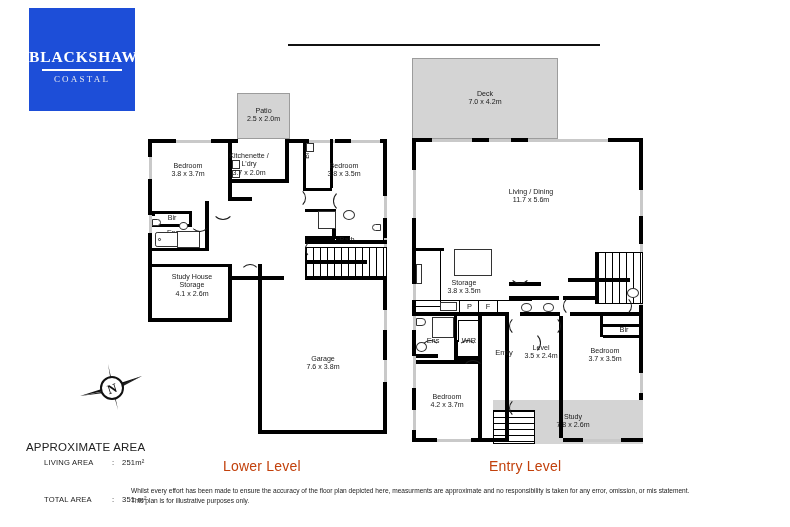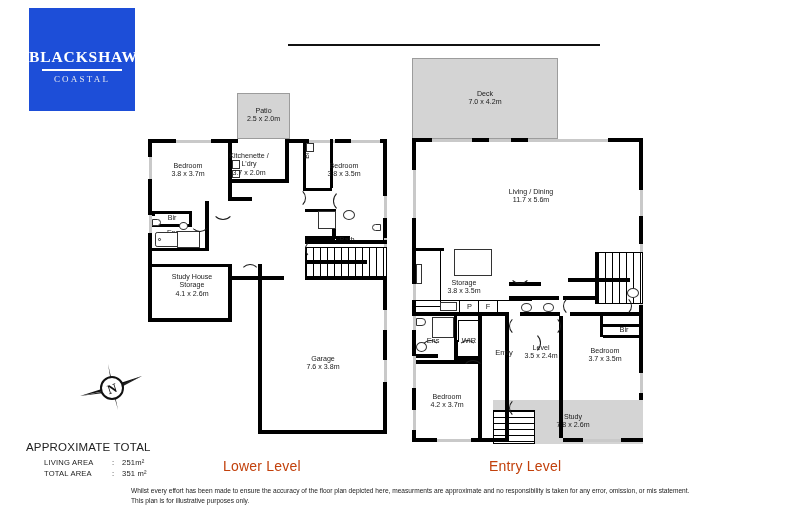--- a/index.html
+++ b/index.html
@@ -348,26 +348,26 @@
   <div id="compass">
     <svg width="70" height="60" viewBox="0 0 70 60">
       <polygon points="2,38 33,28 64,18 36,31" fill="#111"></polygon>
       <polygon points="64,18 37,29 33,32 2,38 34,34" fill="#222"></polygon>
       <polygon points="30,6 35,28 40,52 34,30" fill="#111"></polygon>
       <circle cx="34" cy="30" r="11" fill="#fff" stroke="#111" stroke-width="2"></circle>
       <text x="34" y="35" text-anchor="middle" font-family="Liberation Serif, serif" font-size="13" font-weight="bold" fill="#111" transform="rotate(-18 34 30)">N</text>
     </svg>
   </div>
 
-  <div id="area-title">APPROXIMATE TOTAL</div>
+  <div id="area-title">APPROXIMATE AREA</div>
   <div class="area-row" style="left:44px;top:458px;">
     <span style="display:inline-block;width:68px;">LIVING  AREA</span><span style="display:inline-block;width:10px;">:</span><span>251m²</span>
   </div>
   <div class="area-row" style="left:44px;top:469px;">
-    <span style="display:inline-block;width:68px;">TOTAL AREA</span><span style="display:inline-block;width:10px;">:</span><span>351 m²</span>
+    <span style="display:inline-block;width:68px;margin-top:26px;">TOTAL AREA</span><span style="display:inline-block;width:10px;">:</span><span>351 m²</span>
   </div>
 
 
   <div id="disclaimer">
     <span>Whilst every effort has been made to ensure the accuracy of the floor plan depicted here, measurments are approximate and no responsibility is taken for any error, omission, or mis statement.</span><br><span>This plan is for illustrative purposes only.</span>
   </div>
 
 </div>
 
 </body></html>

